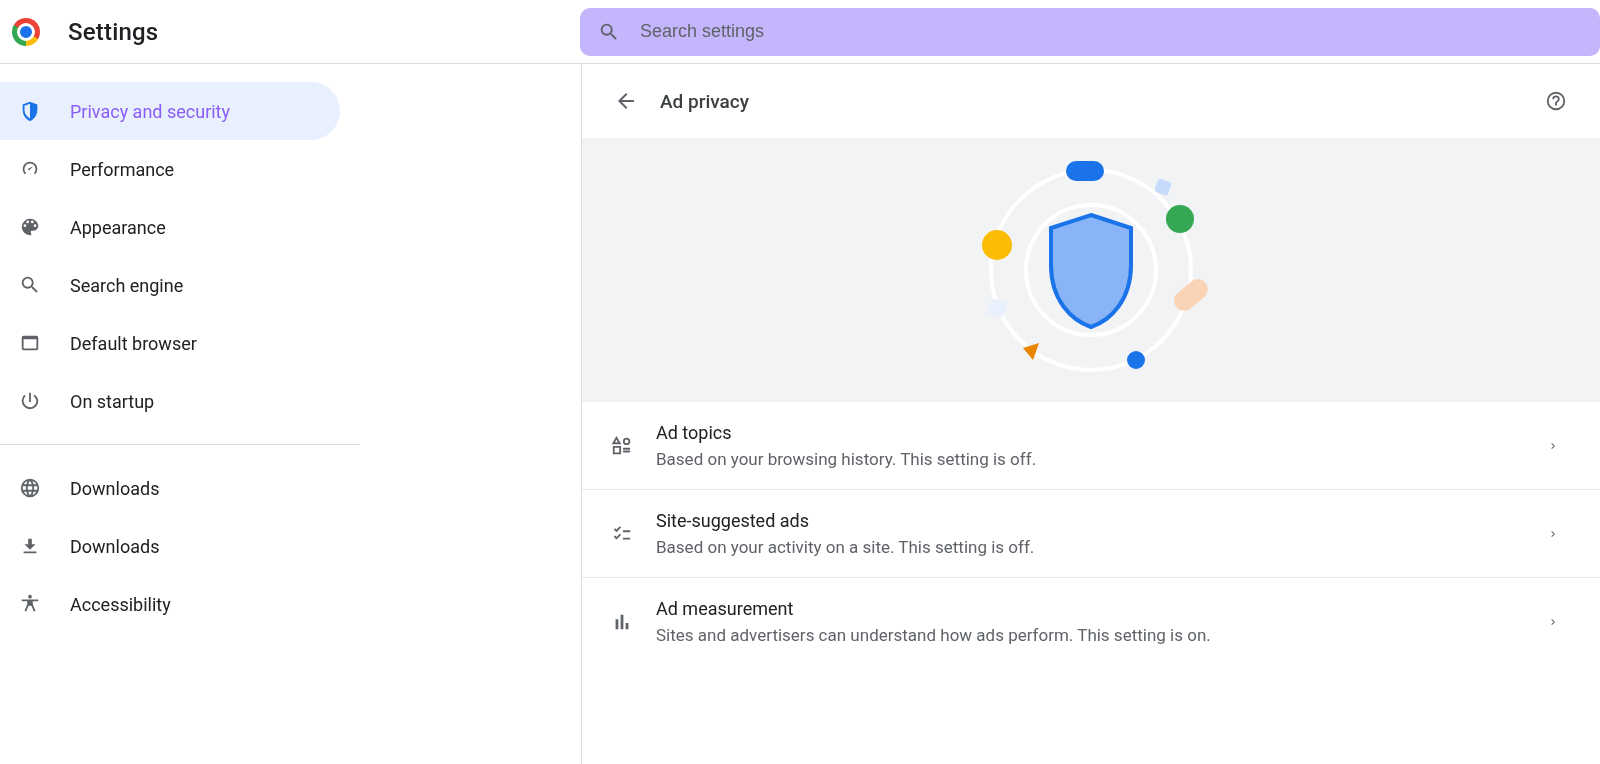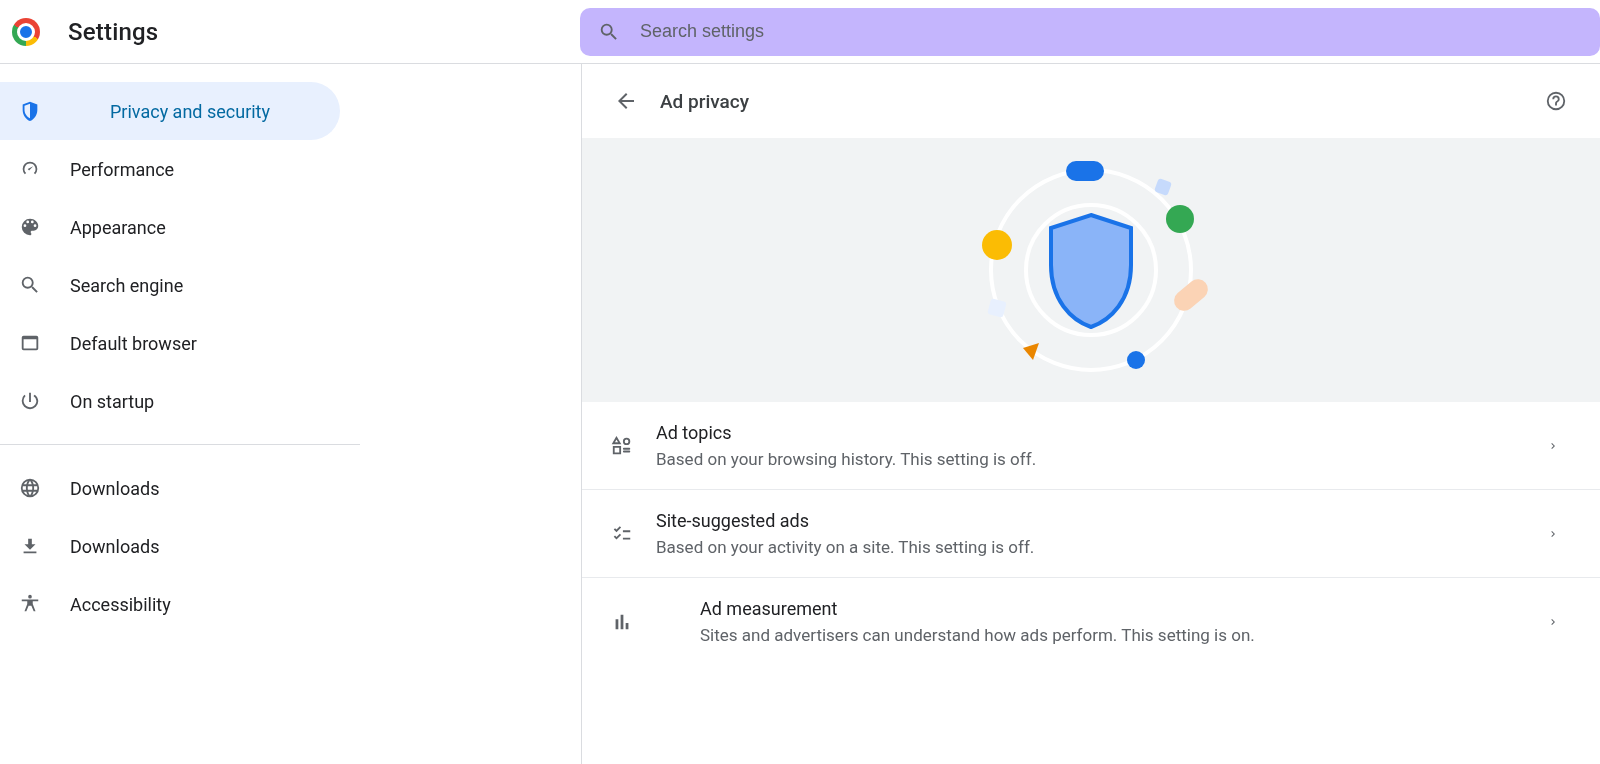--- a/index.html
+++ b/index.html
@@ -95,22 +95,21 @@
     color: #202124;
   }
   .sidebar-item .icon {
     width: 24px; height: 24px;
     margin-right: 28px;
     display: flex; align-items: center; justify-content: center;
   }
   .sidebar-item .icon svg { fill: #5f6368; }
   .sidebar-item.active {
     background: #e8f0fe;
-    color: #0369a1;
-    gap: 40px;
+    color: #8b5cf6;
   }
   .sidebar-item.active .icon svg { fill: #1a73e8; }
   .sidebar-divider {
     border: none;
     border-top: 1px solid #dadce0;
     margin: 14px 0 14px 0;
     width: 360px;
   }
 
   
@@ -152,21 +151,21 @@
     justify-content: center;
   }
 
   .setting-row {
     display: flex;
     align-items: center;
     padding: 20px 40px 20px 28px;
     border-bottom: 1px solid #e8eaed;
     cursor: pointer;
   }
-  .setting-row:last-child { border-bottom: none; gap: 44px; }
+  .setting-row:last-child { border-bottom: none; }
   .setting-icon {
     width: 24px; height: 24px;
     margin-right: 22px;
     display: flex; align-items: center; justify-content: center;
   }
   .setting-icon svg { fill: #5f6368; }
   .setting-text { flex: 1; }
   .setting-title {
     font-size: 18px;
     color: #202124;

